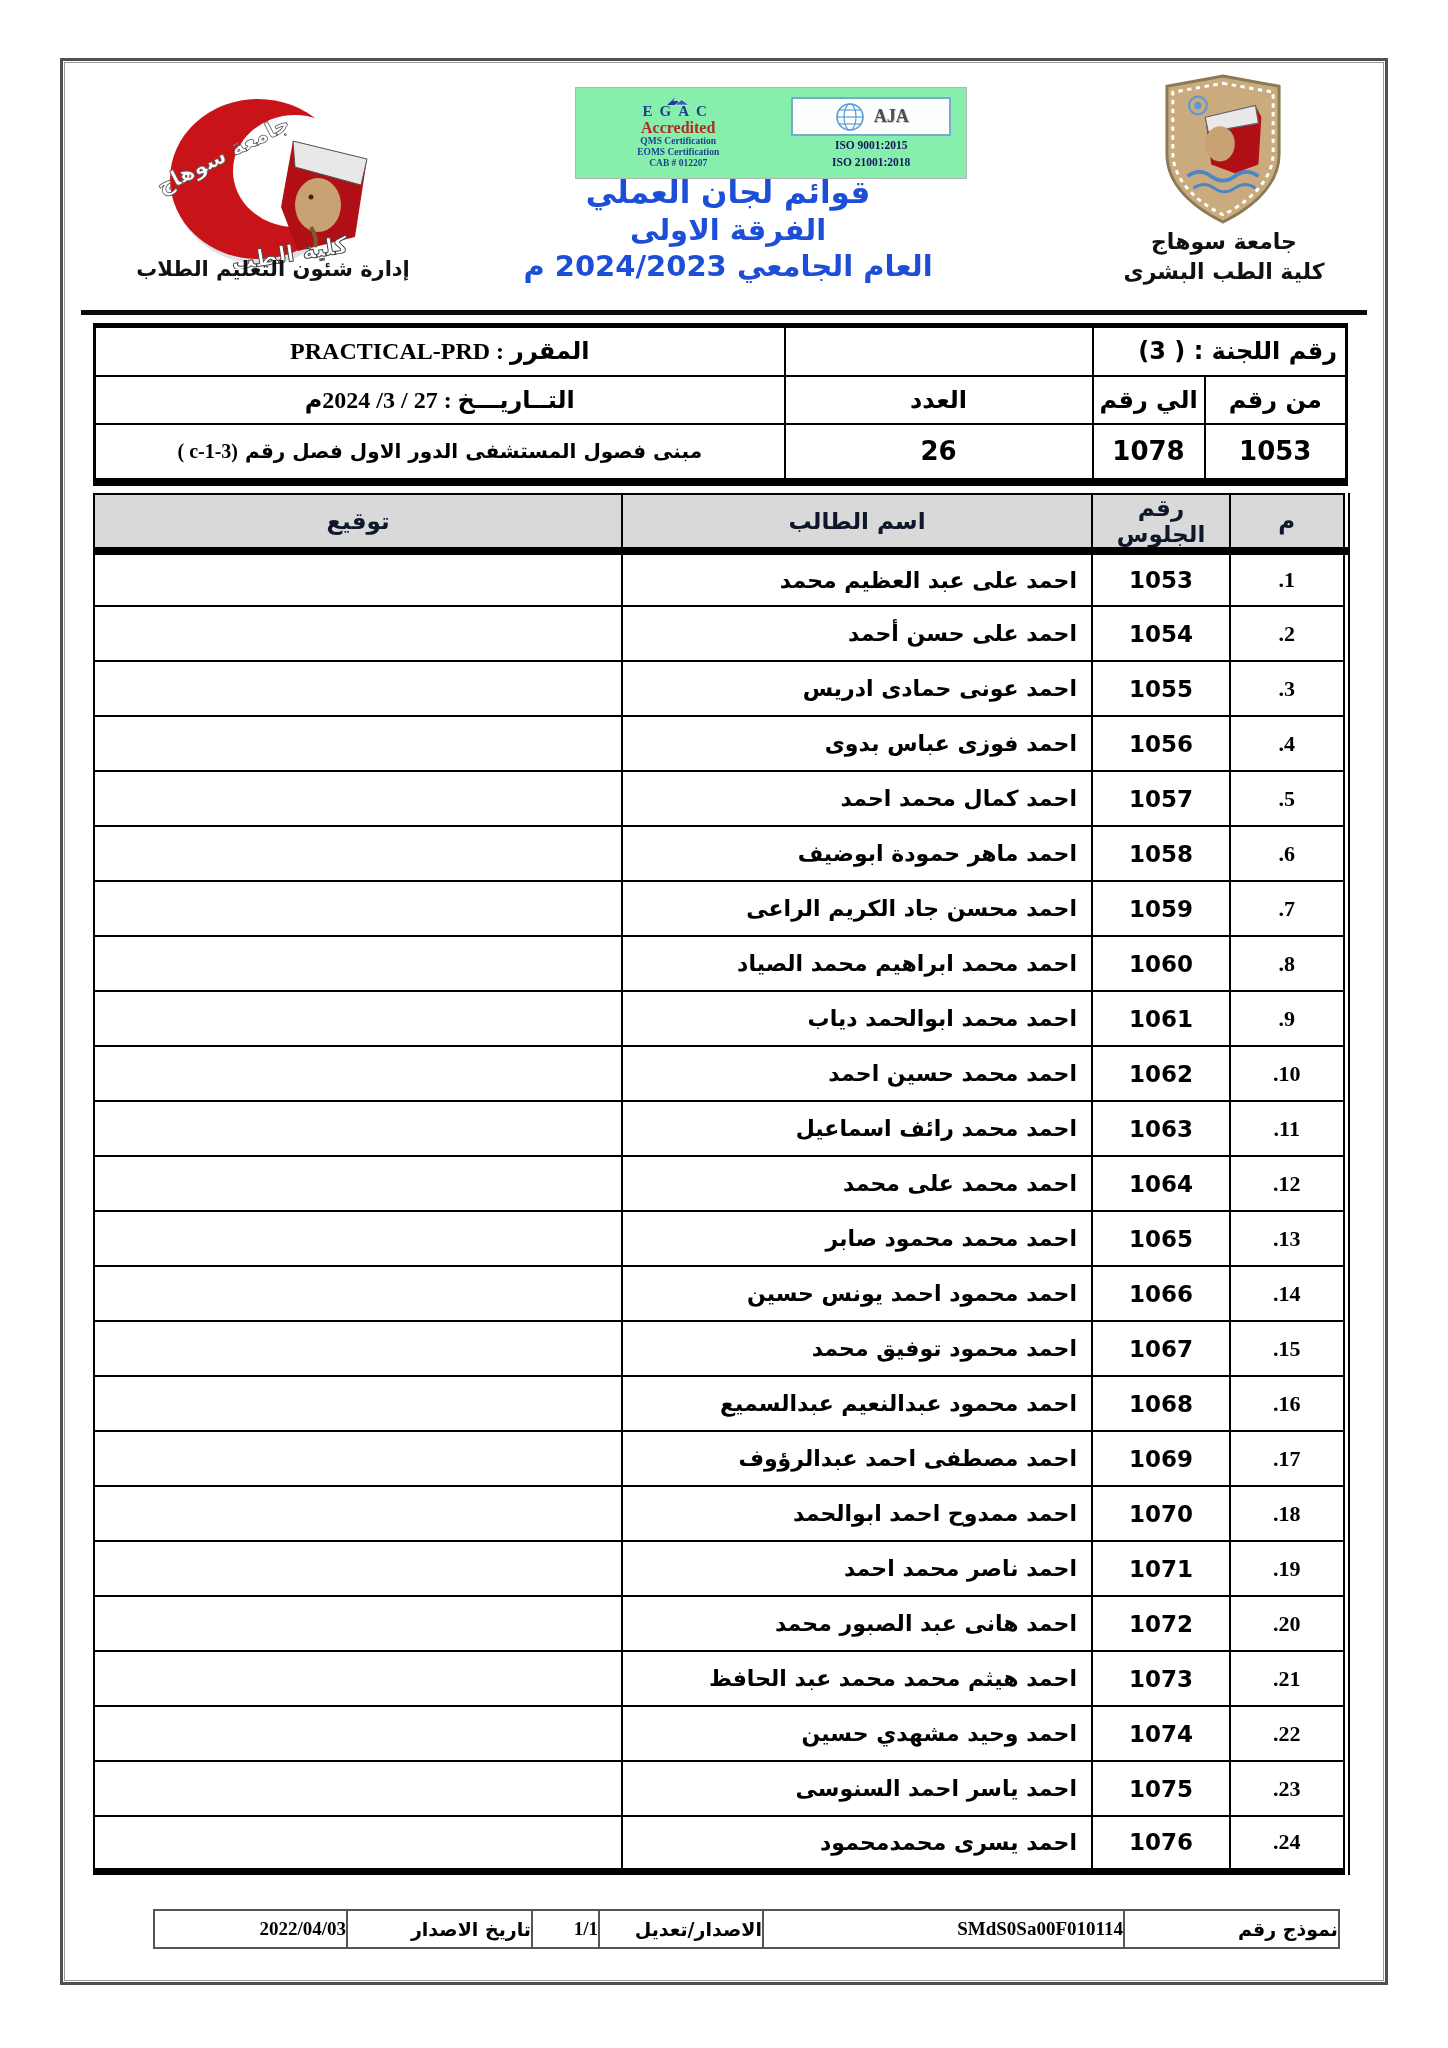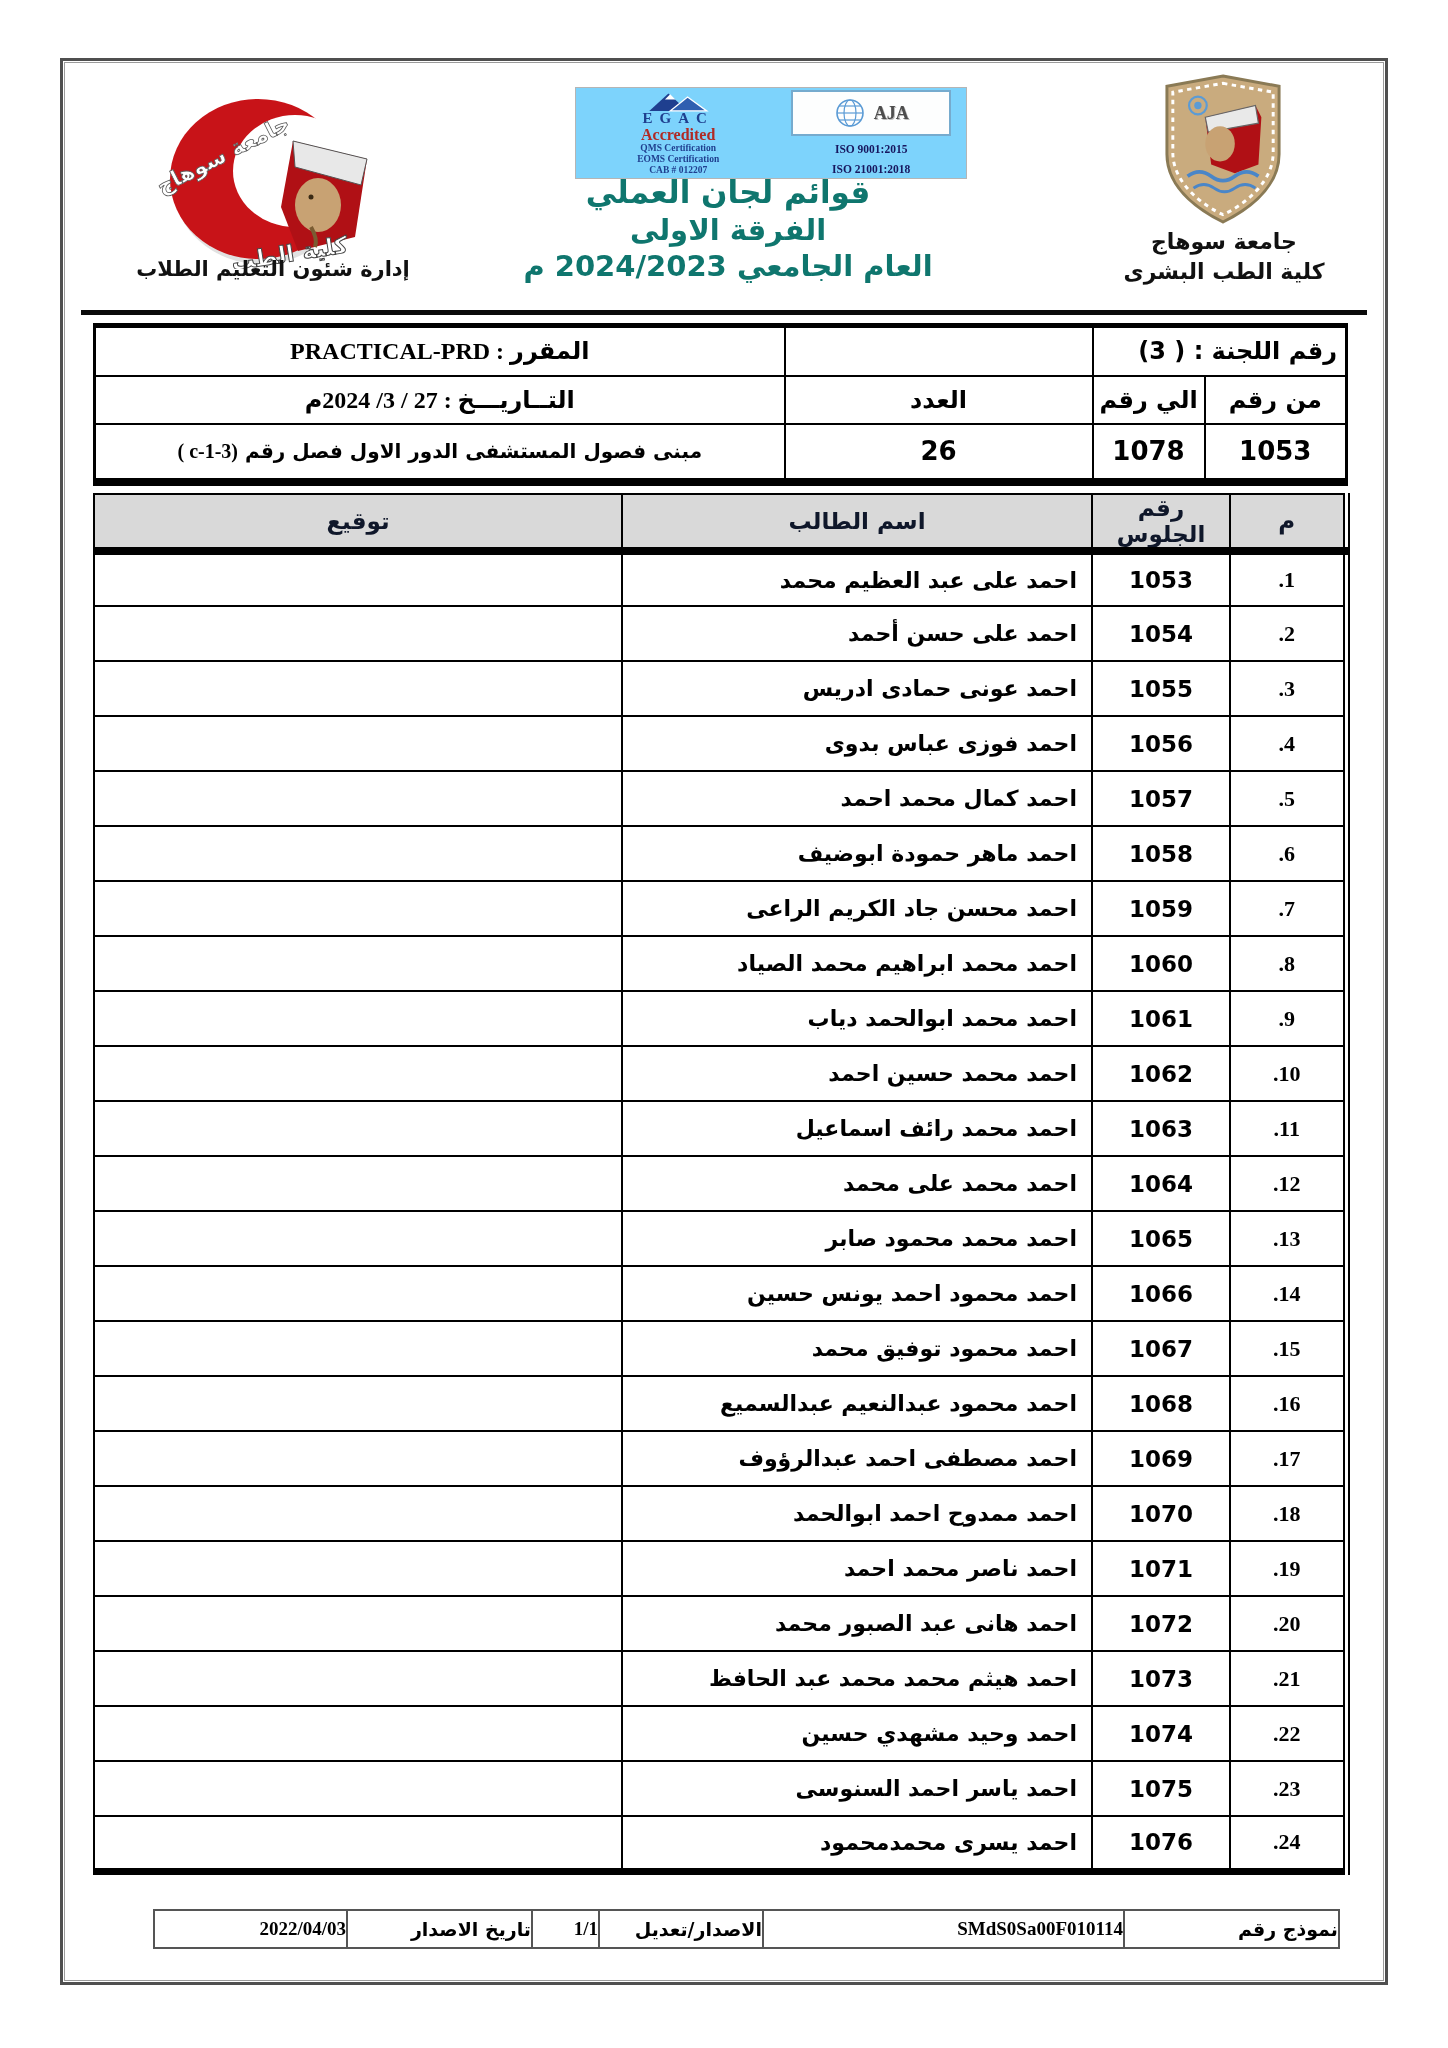--- a/index.html
+++ b/index.html
@@ -6,32 +6,32 @@
   html,body { width:1448px; height:2048px; background:#ffffff; font-family:"DejaVu Sans",sans-serif; }
   .page { position:relative; width:1448px; height:2048px; background:#fff; overflow:hidden; }
   .frame { position:absolute; left:60px; top:58px; width:1328px; height:1927px;
            border:3px solid #4f4f4f; box-shadow:inset 0 0 0 1px #ffffff, inset 0 0 0 2px #9b9b9b; background:#fff; }
 
   
   .crescent-logo { position:absolute; left:80px; top:28px; width:260px; height:180px; }
   .dept-text { position:absolute; left:30px; top:196px; width:360px; text-align:center;
                font-weight:bold; font-size:21px; color:#111; direction:rtl; }
 
-  .cert-box { position:absolute; left:512px; top:26px; width:392px; height:92px; background:#7dd3fc;
-              border:1px solid #b5b5b5; display:flex; flex-direction:row; align-items:stretch; padding:2px 6px; gap:8px; }
+  .cert-box { position:absolute; left:512px; top:26px; width:392px; height:92px; background:#86efac;
+              border:1px solid #b5b5b5; display:flex; flex-direction:row; align-items:stretch; padding:9px 6px; gap:8px; }
   .egac-col { width:52%; display:flex; flex-direction:column; align-items:center; justify-content:flex-start; }
   .egac-title { font-family:"Liberation Serif",serif; font-weight:bold; color:#1f3f8f; font-size:15px; letter-spacing:7px; line-height:1; margin-top:-2px; }
   .egac-sub { font-family:"Liberation Serif",serif; font-weight:bold; color:#b02a25; font-size:16px; line-height:1.1; }
   .egac-line { font-family:"Liberation Serif",serif; font-weight:bold; color:#1f3f8f; font-size:9.5px; line-height:1.15; }
   .aja-col { width:48%; display:flex; flex-direction:column; align-items:center;justify-content:space-between; }
   .aja-box { border:2px solid #76abce; background:#fdfefe; width:160px; height:46px; display:flex; align-items:center; justify-content:center; gap:8px; }
   .aja-title { font-family:"Liberation Serif",serif; font-weight:bold; font-size:18px; color:#4d4d4d; text-shadow:1px 1px 0 #bbb; }
   .iso-line { font-family:"Liberation Serif",serif; font-weight:bold; font-size:11.5px; color:#17175f; line-height:1.25; margin-top:2px; }
 
-  .titles { position:absolute; left:430px; top:112px; width:470px; text-align:center; direction:rtl; color:#0f766e; }
+  .titles { position:absolute; left:430px; top:112px; width:470px; text-align:center; direction:rtl; color:#1d4ed8; }
   .title-1 { font-size:31px; font-weight:bold; line-height:1.25; }
   .title-2 { font-size:29px; font-weight:bold; line-height:1.25; }
   .title-3 { font-size:29px; font-weight:bold; line-height:1.25; }
 
   .shield-logo { position:absolute; left:1086px; top:12px; width:148px; height:152px; }
   .right-org { position:absolute; left:1016px; top:166px; width:290px; text-align:center; direction:rtl;
                font-weight:bold; font-size:22px; line-height:1.35; color:#111; }
 
   .header-divider { position:absolute; left:18px; top:249px; width:1286px; height:5px; background:#0a0a0a; }
 

